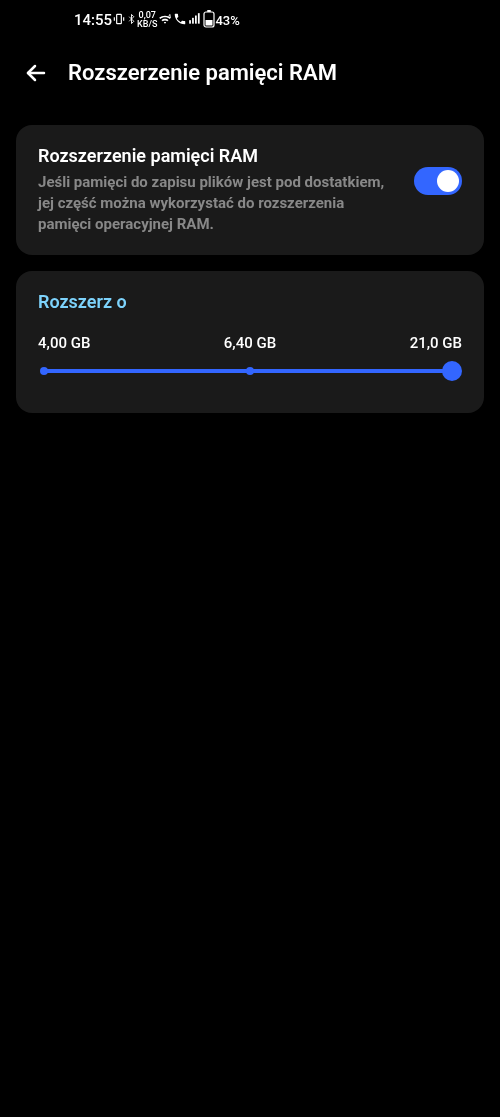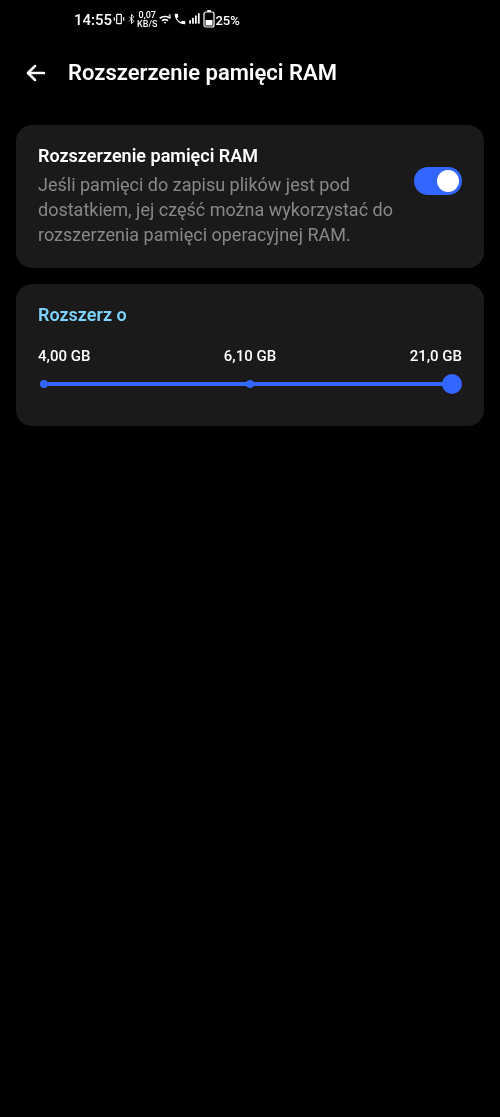--- a/index.html
+++ b/index.html
@@ -64,23 +64,24 @@
     .card-text {
       flex: 1;
     }
     .card-title {
       font-size: 18px;
       font-weight: 600;
       color: #ffffff;
       margin-bottom: 6px;
     }
     .card-description {
-      font-size: 18px;
+      font-size: 15px;
       color: #888888;
       line-height: 1.4;
+      font-weight: bold;
     }
     .toggle {
       width: 48px;
       height: 28px;
       background: #3366ff;
       border-radius: 14px;
       position: relative;
       flex-shrink: 0;
       margin-top: 22px;
     }
@@ -201,21 +202,21 @@
         <rect x="17" y="2" width="3" height="18"></rect>
       </svg>
     </span>
     <span class="icon-small">
       <svg width="12" height="18" viewBox="0 0 12 18" fill="none">
         <rect x="1" y="2" width="10" height="15" rx="2" stroke="#ffffff" stroke-width="1.2"></rect>
         <rect x="4" y="0" width="4" height="2" rx="1" fill="#ffffff"></rect>
         <rect x="2.5" y="10" width="7" height="5.5" fill="#ffffff"></rect>
       </svg>
     </span>
-    <span>25%</span>
+    <span>43%</span>
   </div>
 </div>
 
 <div class="header">
   <div class="back-arrow">
     <svg width="24" height="24" viewBox="0 0 24 24" fill="none" stroke="#ffffff" stroke-width="2.5" stroke-linecap="round" stroke-linejoin="round">
       <line x1="20" y1="12" x2="4" y2="12"></line>
       <polyline points="11 5 4 12 11 19"></polyline>
     </svg>
   </div>
@@ -231,21 +232,21 @@
     <div class="toggle">
       <div class="toggle-knob"></div>
     </div>
   </div>
 </div>
 
 <div class="card">
   <div class="slider-section-title">Rozszerz o</div>
   <div class="slider-labels">
     <span>4,00 GB</span>
-    <span>6,10 GB</span>
+    <span>6,40 GB</span>
     <span>21,0 GB</span>
   </div>
   <div class="slider-container">
     <div class="slider-track"></div>
     <div class="slider-dot left"></div>
     <div class="slider-dot mid"></div>
     <div class="slider-thumb"></div>
   </div>
 </div>
 

